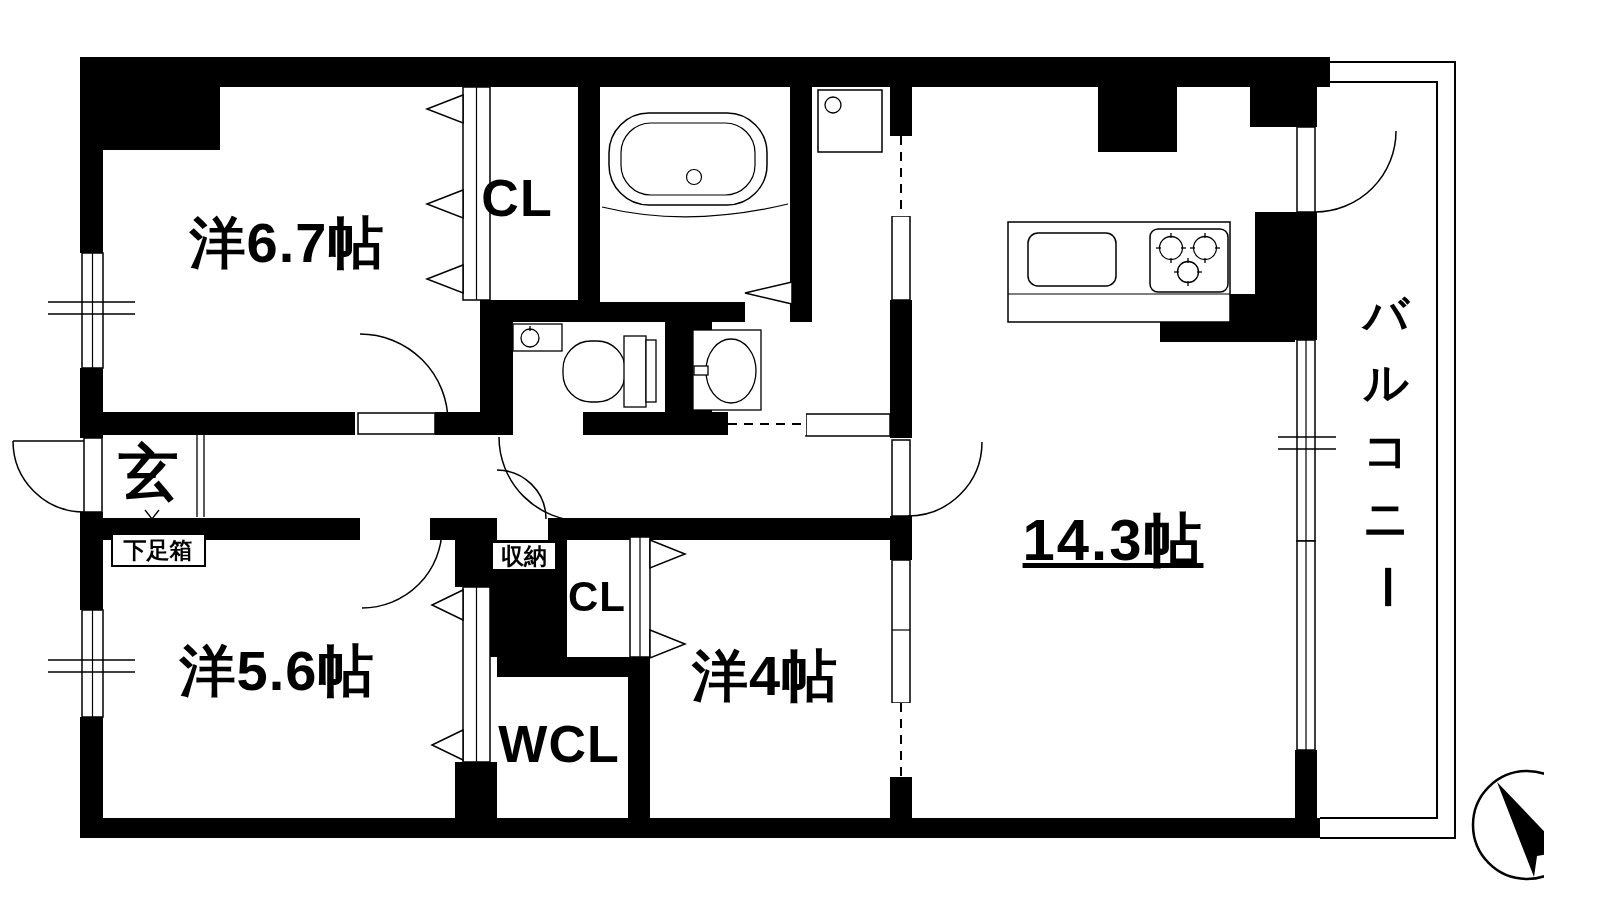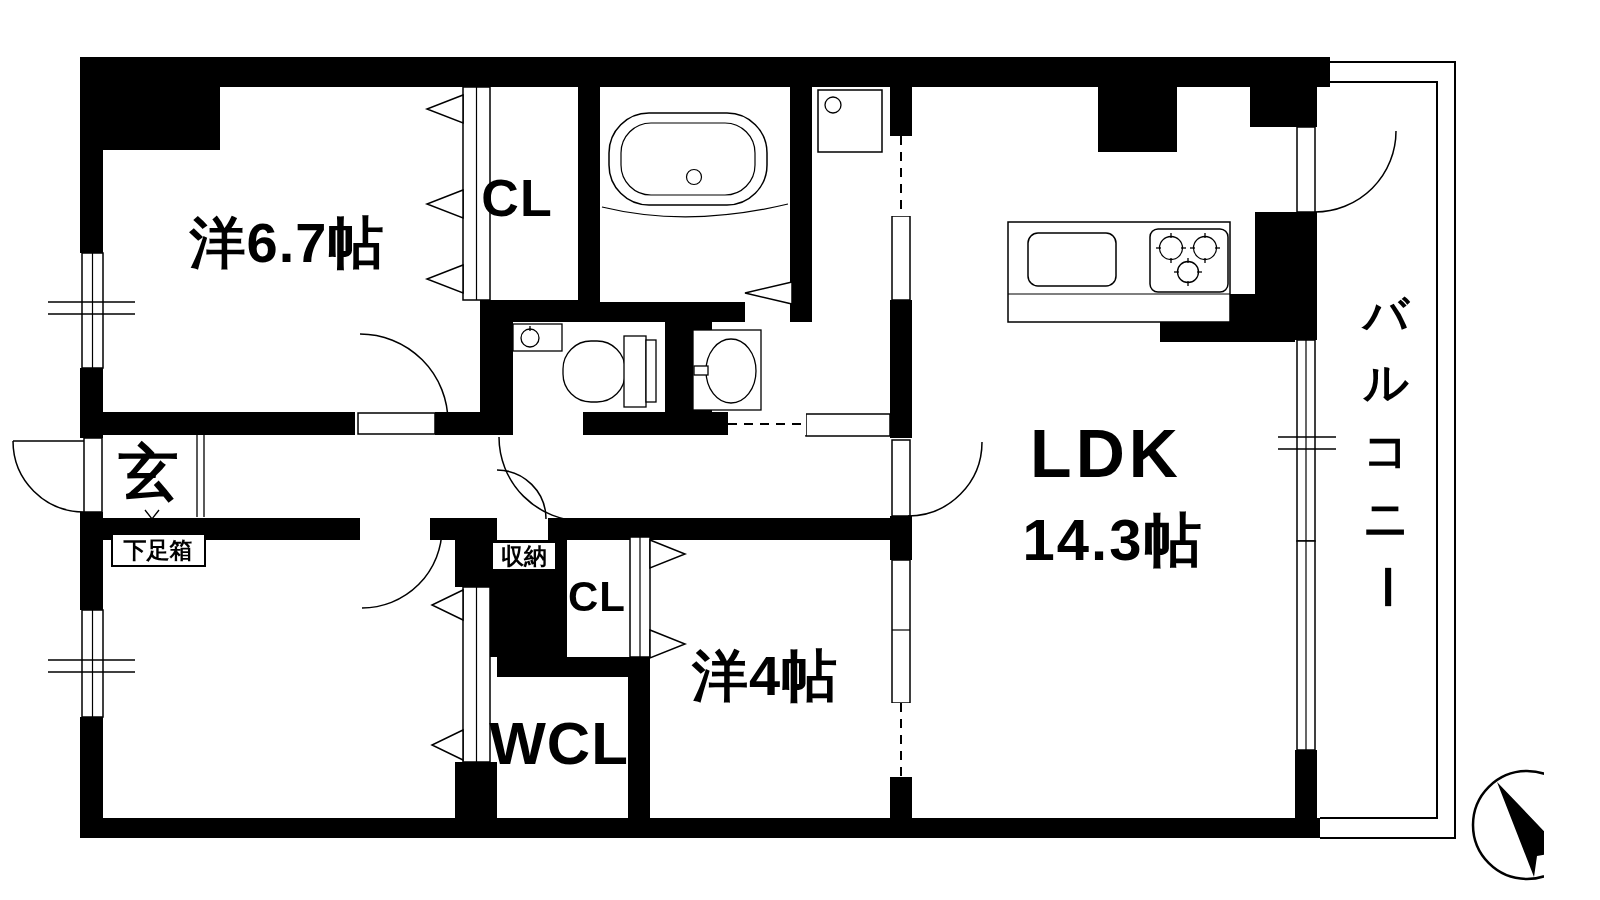--- a/index.html
+++ b/index.html
@@ -5,21 +5,21 @@
   html,body{margin:0;padding:0;background:#fff;}
   .plan-canvas{position:relative;width:1544px;height:900px;background:#ffffff;overflow:hidden;
     font-family:"Liberation Sans",sans-serif;}
   .plan-canvas svg{position:absolute;left:0;top:0;}
   .label{position:absolute;font-weight:bold;color:#000;white-space:nowrap;
     transform:translate(-50%,-50%);line-height:1;letter-spacing:1px;
     font-family:"Liberation Sans",sans-serif;}
   .lbl-room{font-size:56px;}
   .lbl-cl-top{font-size:52px;}
   .lbl-cl-mid{font-size:42px;}
-  .lbl-wcl{font-size:60px;}
+  .lbl-wcl{font-size:52px;}
   .lbl-genkan{font-size:60px;}
   .lbl-small{font-size:23px;letter-spacing:0;}
   .lbl-ldk1{font-size:68px;letter-spacing:4px;}
   .lbl-ldk2{font-size:58px;letter-spacing:2px;}
   .balcony-char{position:absolute;font-weight:bold;font-size:45px;color:#000;
     transform:translate(-50%,-50%);font-family:"Liberation Sans",sans-serif;}
   .balcony-char.rot{transform:translate(-50%,-50%) rotate(90deg);}
 </style>
 </head>
 <body>
@@ -195,26 +195,26 @@
   </g>
 
   <g>
     <circle cx="1527" cy="825" r="54" fill="#fff" stroke="#000" stroke-width="2.5"></circle>
     <polygon points="1497,782 1563,851 1537,856 1534,877" fill="#000"></polygon>
   </g>
 </svg>
 
   <div class="label lbl-room" style="left:287px;top:243px;">洋6.7帖</div>
   <div class="label lbl-cl-top" style="left:517px;top:198px;">CL</div>
-  <div class="label lbl-ldk1" style="left:1106px;top:453px;">LDK</div>
-  <div class="label lbl-ldk2" style="left:1113px;top:540px;">14.3帖</div>
+  <div class="label lbl-ldk2" style="left:1113px;top:540px;text-decoration:underline;">14.3帖</div>
   <div class="label lbl-genkan" style="left:149px;top:473px;">玄</div>
   <div class="label lbl-small" style="left:158px;top:550px;text-align:center;">下足箱</div>
   <div class="label lbl-small" style="left:524px;top:556px;text-align:right;">収納</div>
   <div class="label lbl-cl-mid" style="left:597px;top:597px;">CL</div>
+  <div class="label lbl-room" style="left:277px;top:671px;">洋5.6帖</div>
   <div class="label lbl-wcl" style="left:559px;top:744px;">WCL</div>
   <div class="label lbl-room" style="left:765px;top:676px;text-align:center;">洋4帖</div>
 
   <div>
     <span class="balcony-char" style="left:1386px;top:315px;">バ</span>
     <span class="balcony-char" style="left:1386px;top:383px;">ル</span>
     <span class="balcony-char" style="left:1386px;top:451px;">コ</span>
     <span class="balcony-char" style="left:1386px;top:519px;">ニ</span>
     <span class="balcony-char rot" style="left:1386px;top:587px;">ー</span>
   </div>

